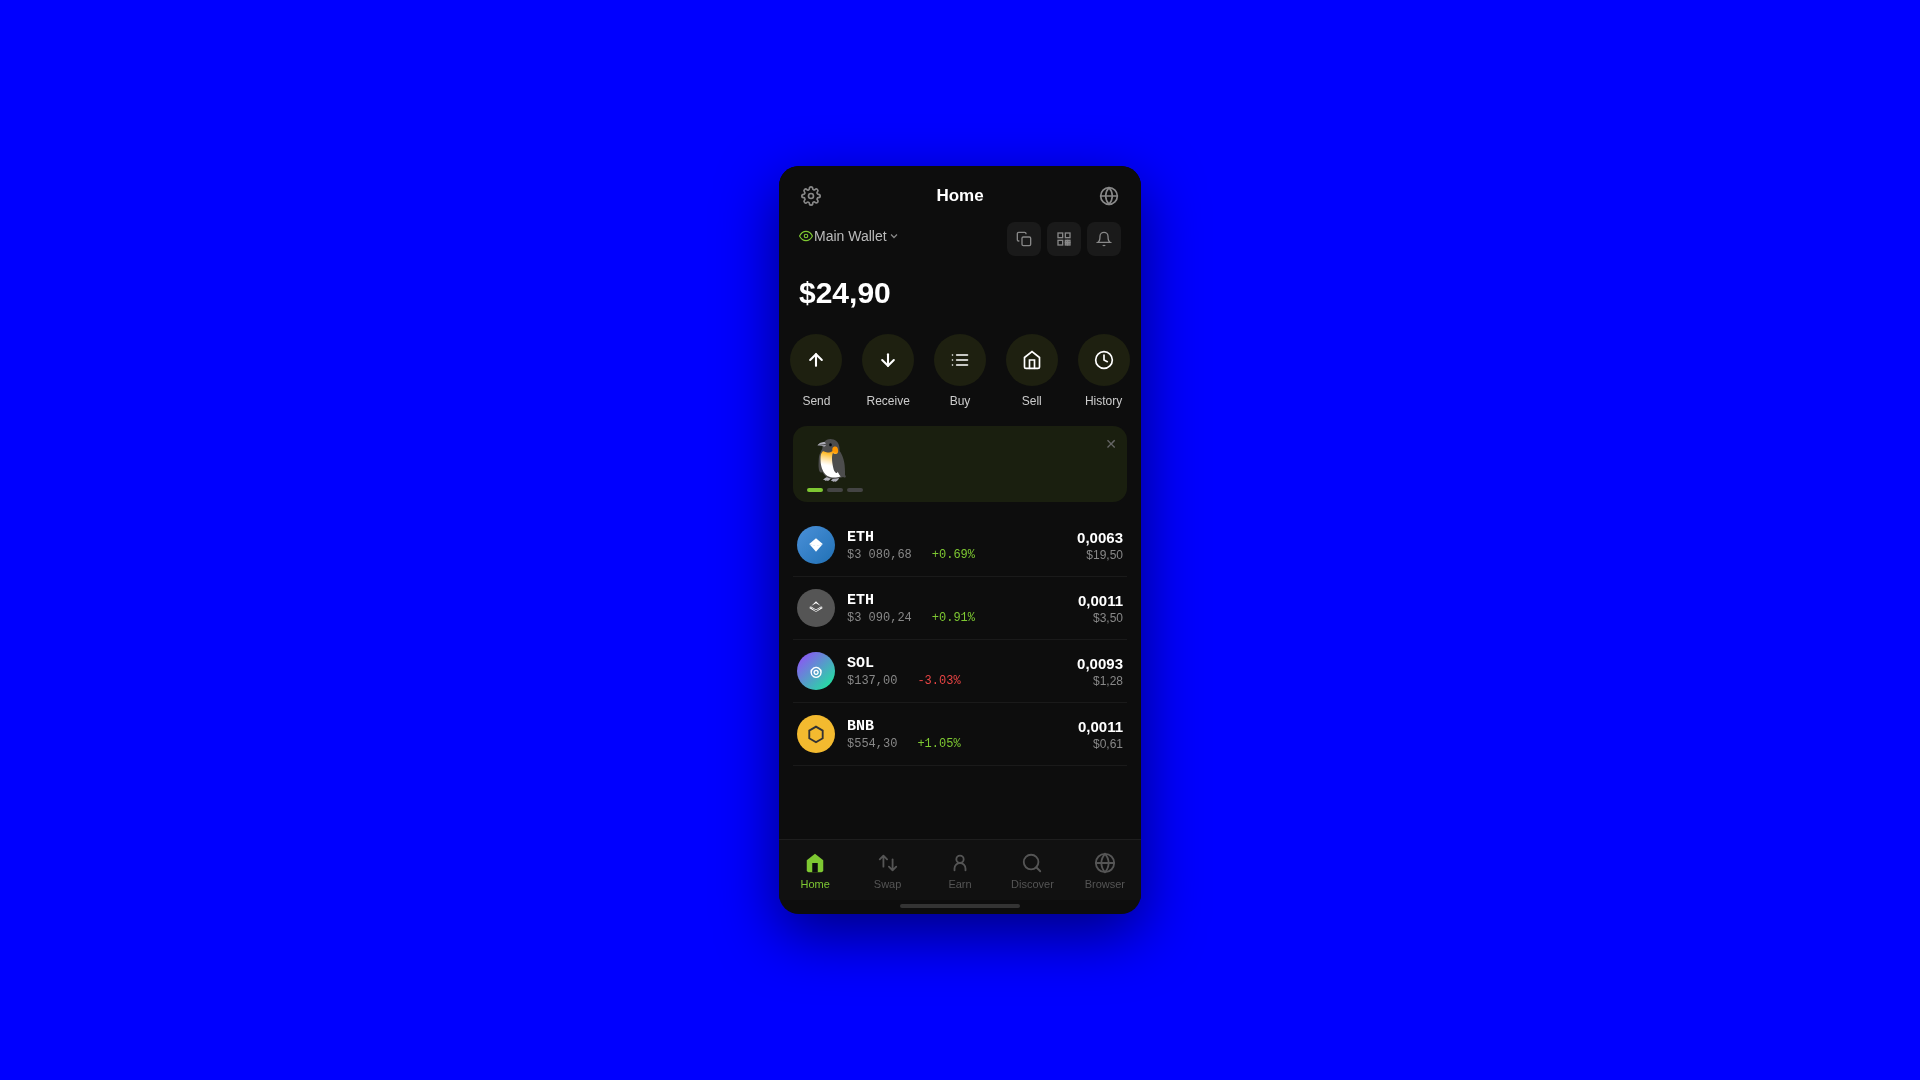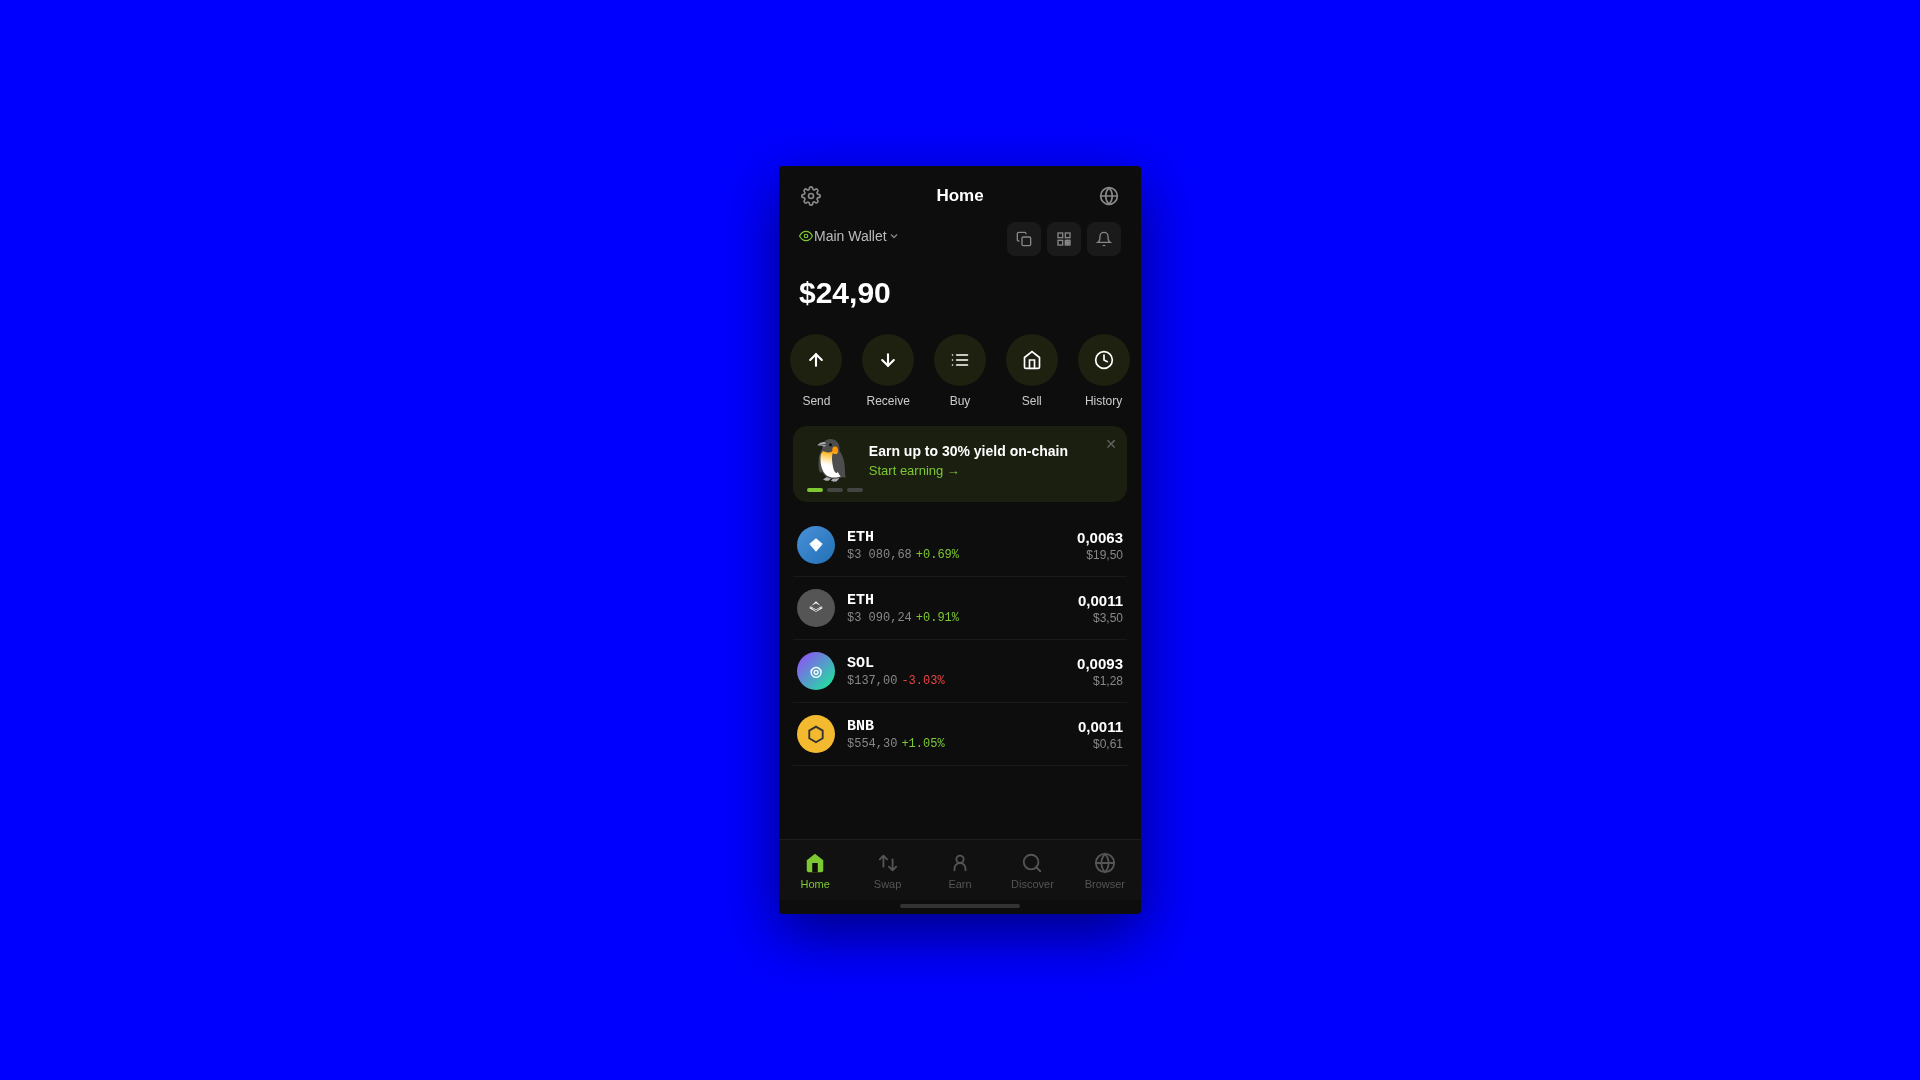--- a/index.html
+++ b/index.html
@@ -9,21 +9,21 @@
       background: #0000ff;
       display: flex;
       align-items: center;
       justify-content: center;
       font-family: -apple-system, BlinkMacSystemFont, 'Segoe UI', sans-serif;
     }
     .phone-container {
       width: 362px;
       height: 748px;
       background: #0d0d0d;
-      border-radius: 4px;
+      border-radius: 20px;
       overflow: hidden;
       display: flex;
       flex-direction: column;
       position: relative;
       box-shadow: 0 20px 60px rgba(0,0,0,0.5);
     }
     .header {
       display: flex;
       align-items: center;
       justify-content: space-between;
@@ -233,21 +233,21 @@
       font-family: Liberation Mono, monospace;
     }
     .crypto-name {
       color: #fff;
       font-size: 15px;
       font-weight: 600;
     }
     .crypto-price-row {
       display: flex;
       align-items: center;
-      gap: 4px;
+      gap: 20px;
       margin-top: 2px;
     }
     .crypto-price {
       color: #888;
       font-size: 12px;
     }
     .crypto-change-pos {
       color: #7ec832;
       font-size: 12px;
     }
@@ -423,24 +423,20 @@
           </svg>
       </div>
       <span class="action-btn-label">History</span>
     </div>
   </div>
 
   <div class="banner">
     <div class="banner-close">✕</div>
     <div class="banner-content">
       <div class="banner-emoji">🐧</div>
-      <div class="banner-text">
-        <div class="banner-title">Earn up to 30% yield on-chain</div>
-        <div class="banner-link">Start earning →</div>
-      </div>
     </div>
     <div class="banner-dots">
       <div class="banner-dot active"></div>
       <div class="banner-dot"></div>
       <div class="banner-dot"></div>
     </div>
   </div>
 
 
   <div class="crypto-list">

